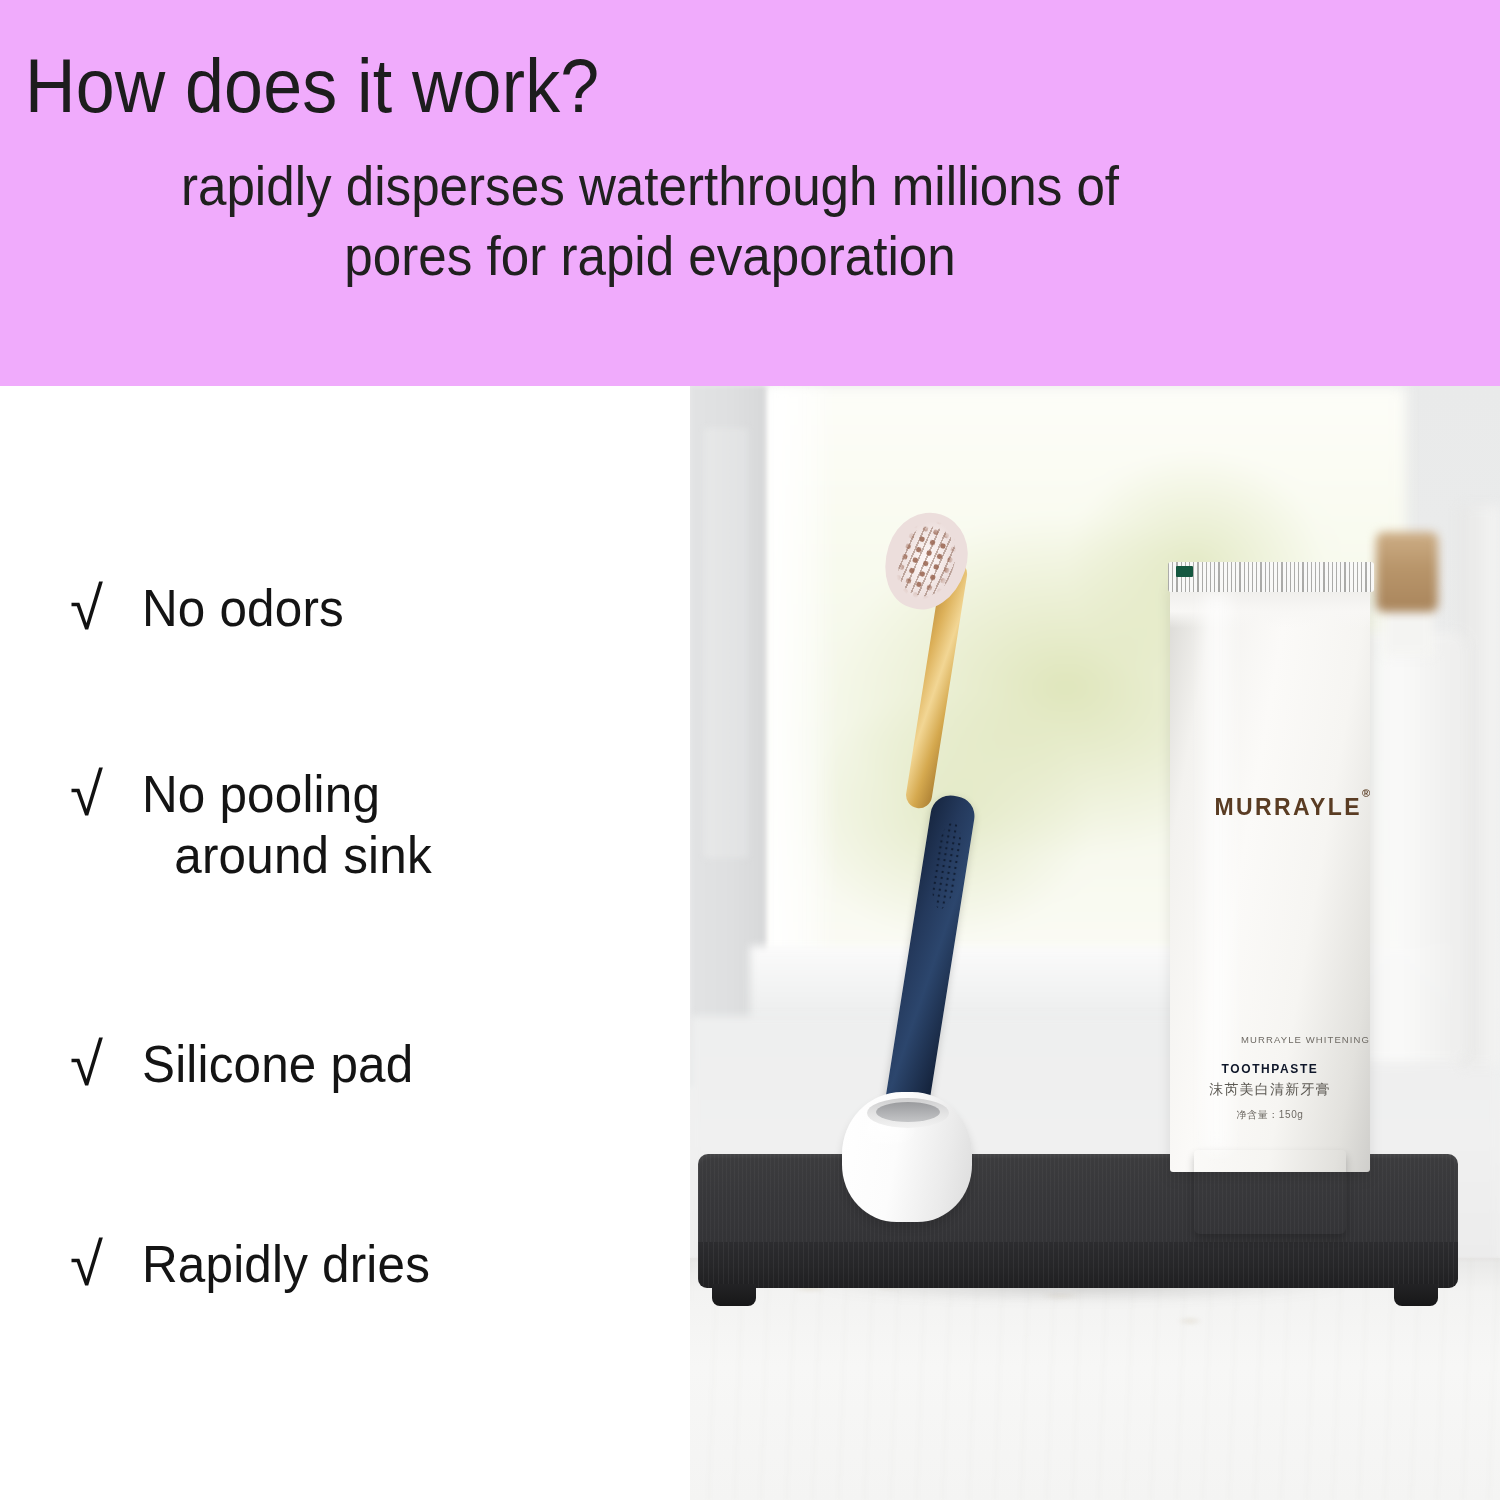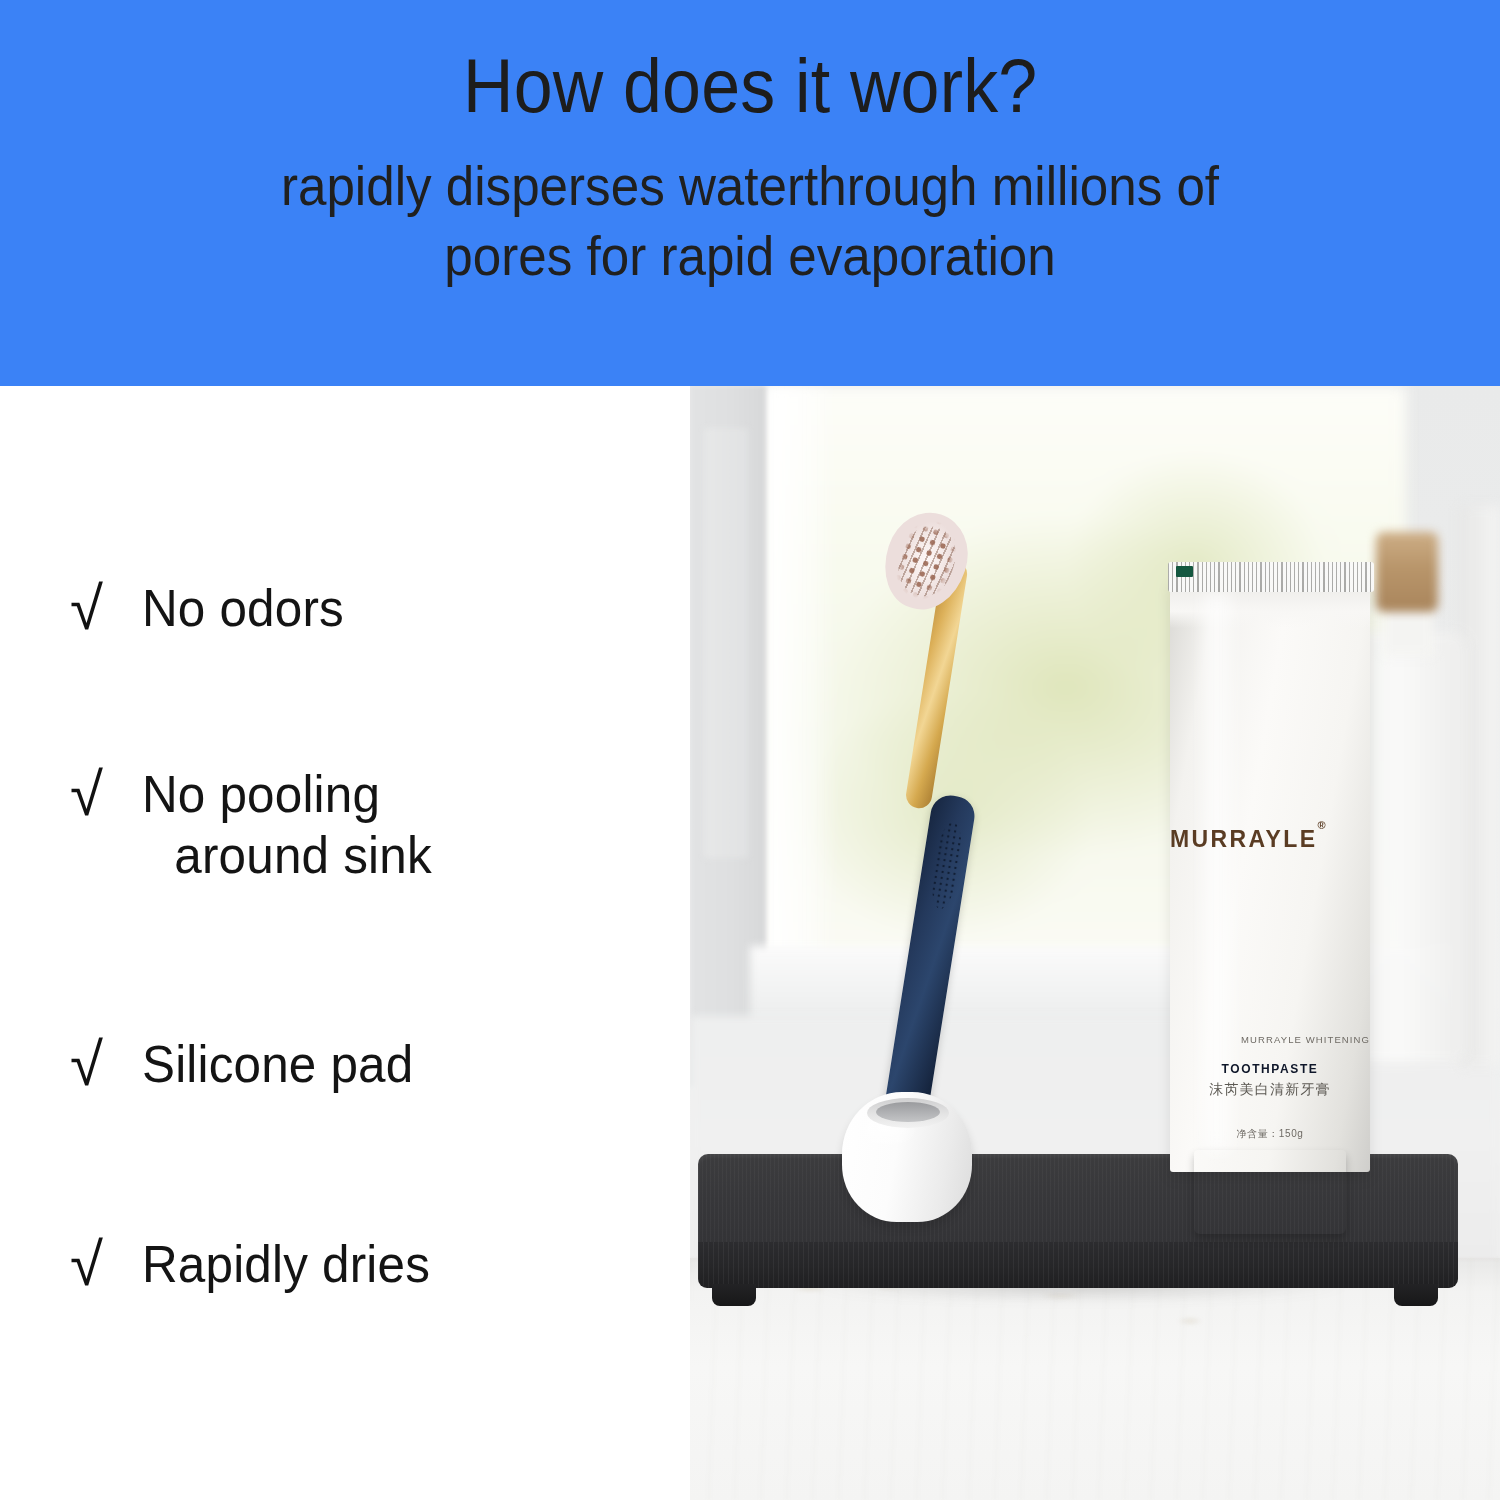--- a/index.html
+++ b/index.html
@@ -7,22 +7,22 @@
     width:1500px; height:1500px;
     background:#ffffff;
     font-family:"Liberation Sans", sans-serif;
     overflow:hidden;
   }
   #page { position:relative; width:1500px; height:1500px; background:#fff; }
 
   
   .header-band{
     position:absolute; left:0; top:0; width:1500px; height:386px;
-    background:#3b82f6;
-    display:flex; flex-direction:column; align-items:center;
+    background:#f0abfc;
+    display:flex; flex-direction:column; align-items:flex-start;
   }
   .title{
     margin-top:46px;
     font-size:76px; font-weight:300; color:#1d1d1d;
     letter-spacing:0.2px; line-height:1.05;
     transform:scaleX(0.92); transform-origin:center top;
     white-space:nowrap;
   }
   .subtitle{
     margin-top:26px;
@@ -262,34 +262,34 @@
   .tube-shoulder{
     position:absolute; left:480px; top:200px; width:200px; height:42px;
     background:linear-gradient(180deg,#eeedea 0%,#f8f7f5 60%,rgba(255,255,255,0) 100%);
   }
   .tube-sheen{
     position:absolute; left:508px; top:206px; width:40px; height:560px;
     background:linear-gradient(90deg, rgba(255,255,255,0) 0%, rgba(255,255,255,0.85) 45%, rgba(255,255,255,0) 100%);
     filter:blur(8px);
   }
   .tube-brand{
-    position:absolute; left:480px; top:440px; width:200px;
-    text-align:left; font-size:23px; font-weight:700; color:#5a3c23;
+    position:absolute; left:480px; top:408px; width:200px;
+    text-align:right; font-size:23px; font-weight:700; color:#5a3c23;
     letter-spacing:2.4px;
   }
   .tube-brand sup{ font-size:11px; top:-9px; position:relative; letter-spacing:0; }
   .tube-info{
     position:absolute; left:480px; top:648px; width:200px;
     text-align:center; color:#6e6a64;
   }
   .tube-info .line1{ font-size:9.5px; letter-spacing:1.1px; font-weight:500;text-align:right; }
   .tube-info .line2{ font-size:12px; letter-spacing:1.6px; font-weight:700; color:#0f172a; margin-top:17px; }
   .tube-info .line3{ font-size:14px; letter-spacing:1.2px; margin-top:5px; color:#5c5953;
                      font-family:"DejaVu Sans", sans-serif; }
-  .tube-info .line4{ font-size:10px; letter-spacing:0.6px; margin-top:28px; color:#6e6a64; }
+  .tube-info .line4{ font-size:10px; letter-spacing:0.6px; margin-top:9px; color:#6e6a64; }
   .tube-cap{
     position:absolute; left:504px; top:764px; width:152px; height:84px;
     background:linear-gradient(100deg,#8c4f2c 0%,#b5семь 0%,#b56b3f 12%,#d9965f 30%,#f0bb8c 46%,#cf8652 64%,#9c5730 86%,#7d431f 100%);
     border-radius:4px 4px 6px 6px;
     box-shadow:0 5px 9px rgba(0,0,0,0.22);
   }
   .tube-cap-top{
     position:absolute; left:504px; top:760px; width:152px; height:14px;
     background:linear-gradient(180deg,#e8ac7c,#c07c४a);
     border-radius:50%/100% 100% 0 0;

